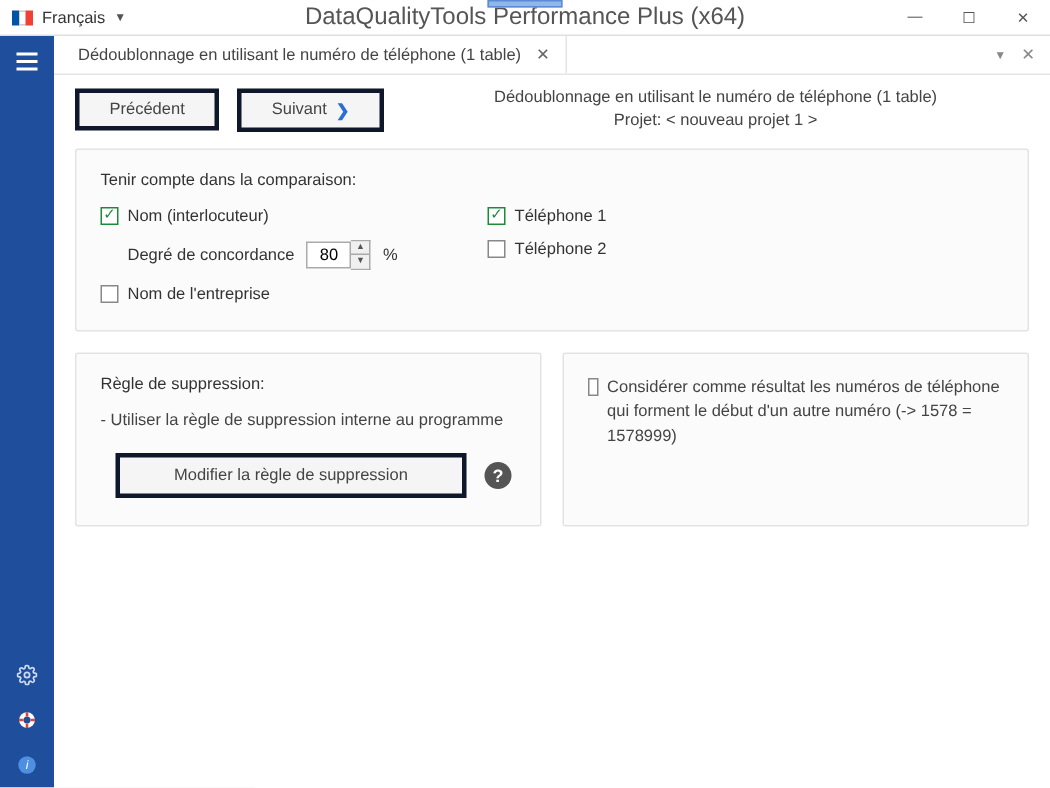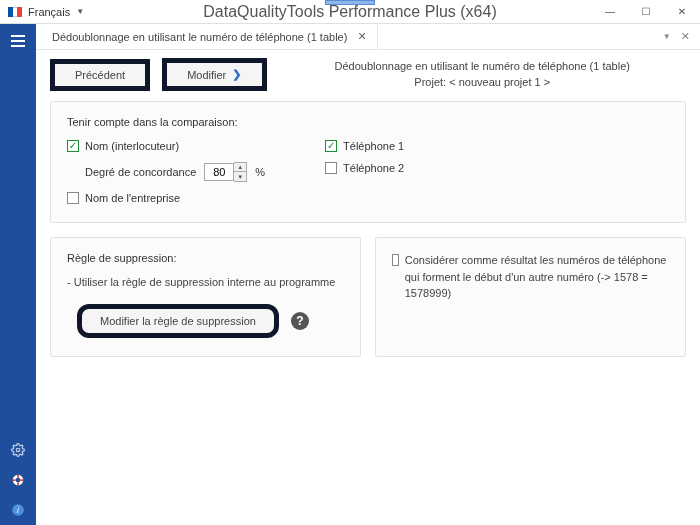--- a/index.html
+++ b/index.html
@@ -26,21 +26,21 @@
   .gear-icon svg, .info-icon svg, .life-icon svg { width: 14px; height: 14px; }
 
   .main { flex: 1; background: #fff; display: flex; flex-direction: column; }
   .tabbar { height: 26px; display: flex; align-items: center; border-bottom: 1px solid #e5e5e5; padding-left: 6px; }
   .tab { display: flex; align-items: center; gap: 10px; padding: 0 10px; height: 100%; border-right: 1px solid #e5e5e5; font-size: 11px; color: #444; }
   .tab-close { font-size: 11px; color: #666; cursor: pointer; }
   .tabbar-right { margin-left: auto; display: flex; align-items: center; gap: 10px; padding-right: 10px; color: #888; }
   .more-arrow { font-size: 8px; }
 
   .toolbar { display: flex; align-items: center; padding: 8px 14px 10px 14px; gap: 12px; }
-  .btn { background: #f5f5f5; border: 5px solid #0f172a; padding: 5px 20px; font-size: 11px; color: #444; cursor: pointer; }
+  .btn { background: #f5f5f5; border: 3px solid #0f172a; padding: 5px 20px; font-size: 11px; color: #444; cursor: pointer; }
   .btn.next { display: flex; align-items: center; gap: 6px; }
   .chevron-right { color: #2b6fd6; font-size: 11px; font-weight: bold; }
   .toolbar-center { flex: 1; text-align: center; line-height: 1.4; color: #444; font-size: 11px; }
   
   .content { padding: 0 14px 14px 14px; }
   .group { border: 1px solid #e3e3e3; border-radius: 2px; padding: 14px 16px 18px 16px; margin-bottom: 14px; background: #fbfbfb; }
   .group-title { margin-bottom: 12px; color: #333; }
   .cols { display: flex; gap: 60px; }
   .col { display: flex; flex-direction: column; gap: 10px; }
   .check-row { display: flex; align-items: center; gap: 6px; }
@@ -121,21 +121,21 @@
       </div>
       <div class="tabbar-right">
         <span class="more-arrow">▼</span>
         <span style="font-size:11px; cursor:pointer;">✕</span>
       </div>
     </div>
 
     <div class="toolbar">
       <button class="btn">Précédent</button>
       <button class="btn next">
-        <span>Modifier</span>
+        <span>Suivant</span>
         <span class="chevron-right">❯</span>
       </button>
       <div class="toolbar-center">
         <div>Dédoublonnage en utilisant le numéro de téléphone (1 table)</div>
         <div>Projet: &lt; nouveau projet 1 &gt;</div>
       </div>
     </div>
 
     <div class="content">
       <div class="group">
@@ -173,21 +173,21 @@
             </div>
           </div>
         </div>
       </div>
 
       <div class="bottom-row">
         <div class="group">
           <div class="group-title">Règle de suppression:</div>
           <div class="rule-text">- Utiliser la règle de suppression interne au programme</div>
           <div class="rule-actions">
-            <button class="btn" style="padding:6px 18px;border-radius:12px;">Modifier la règle de suppression</button>
+            <button class="btn" style="padding:6px 36px;">Modifier la règle de suppression</button>
             <span class="help-icon">?</span>
           </div>
         </div>
         <div class="group">
           <div class="consider-row">
             <span class="chk" style="margin-top:2px;"></span>
             <span class="consider-text">Considérer comme résultat les numéros de téléphone qui forment le début d'un autre numéro  (-&gt; 1578 = 1578999)</span>
           </div>
         </div>
       </div>

